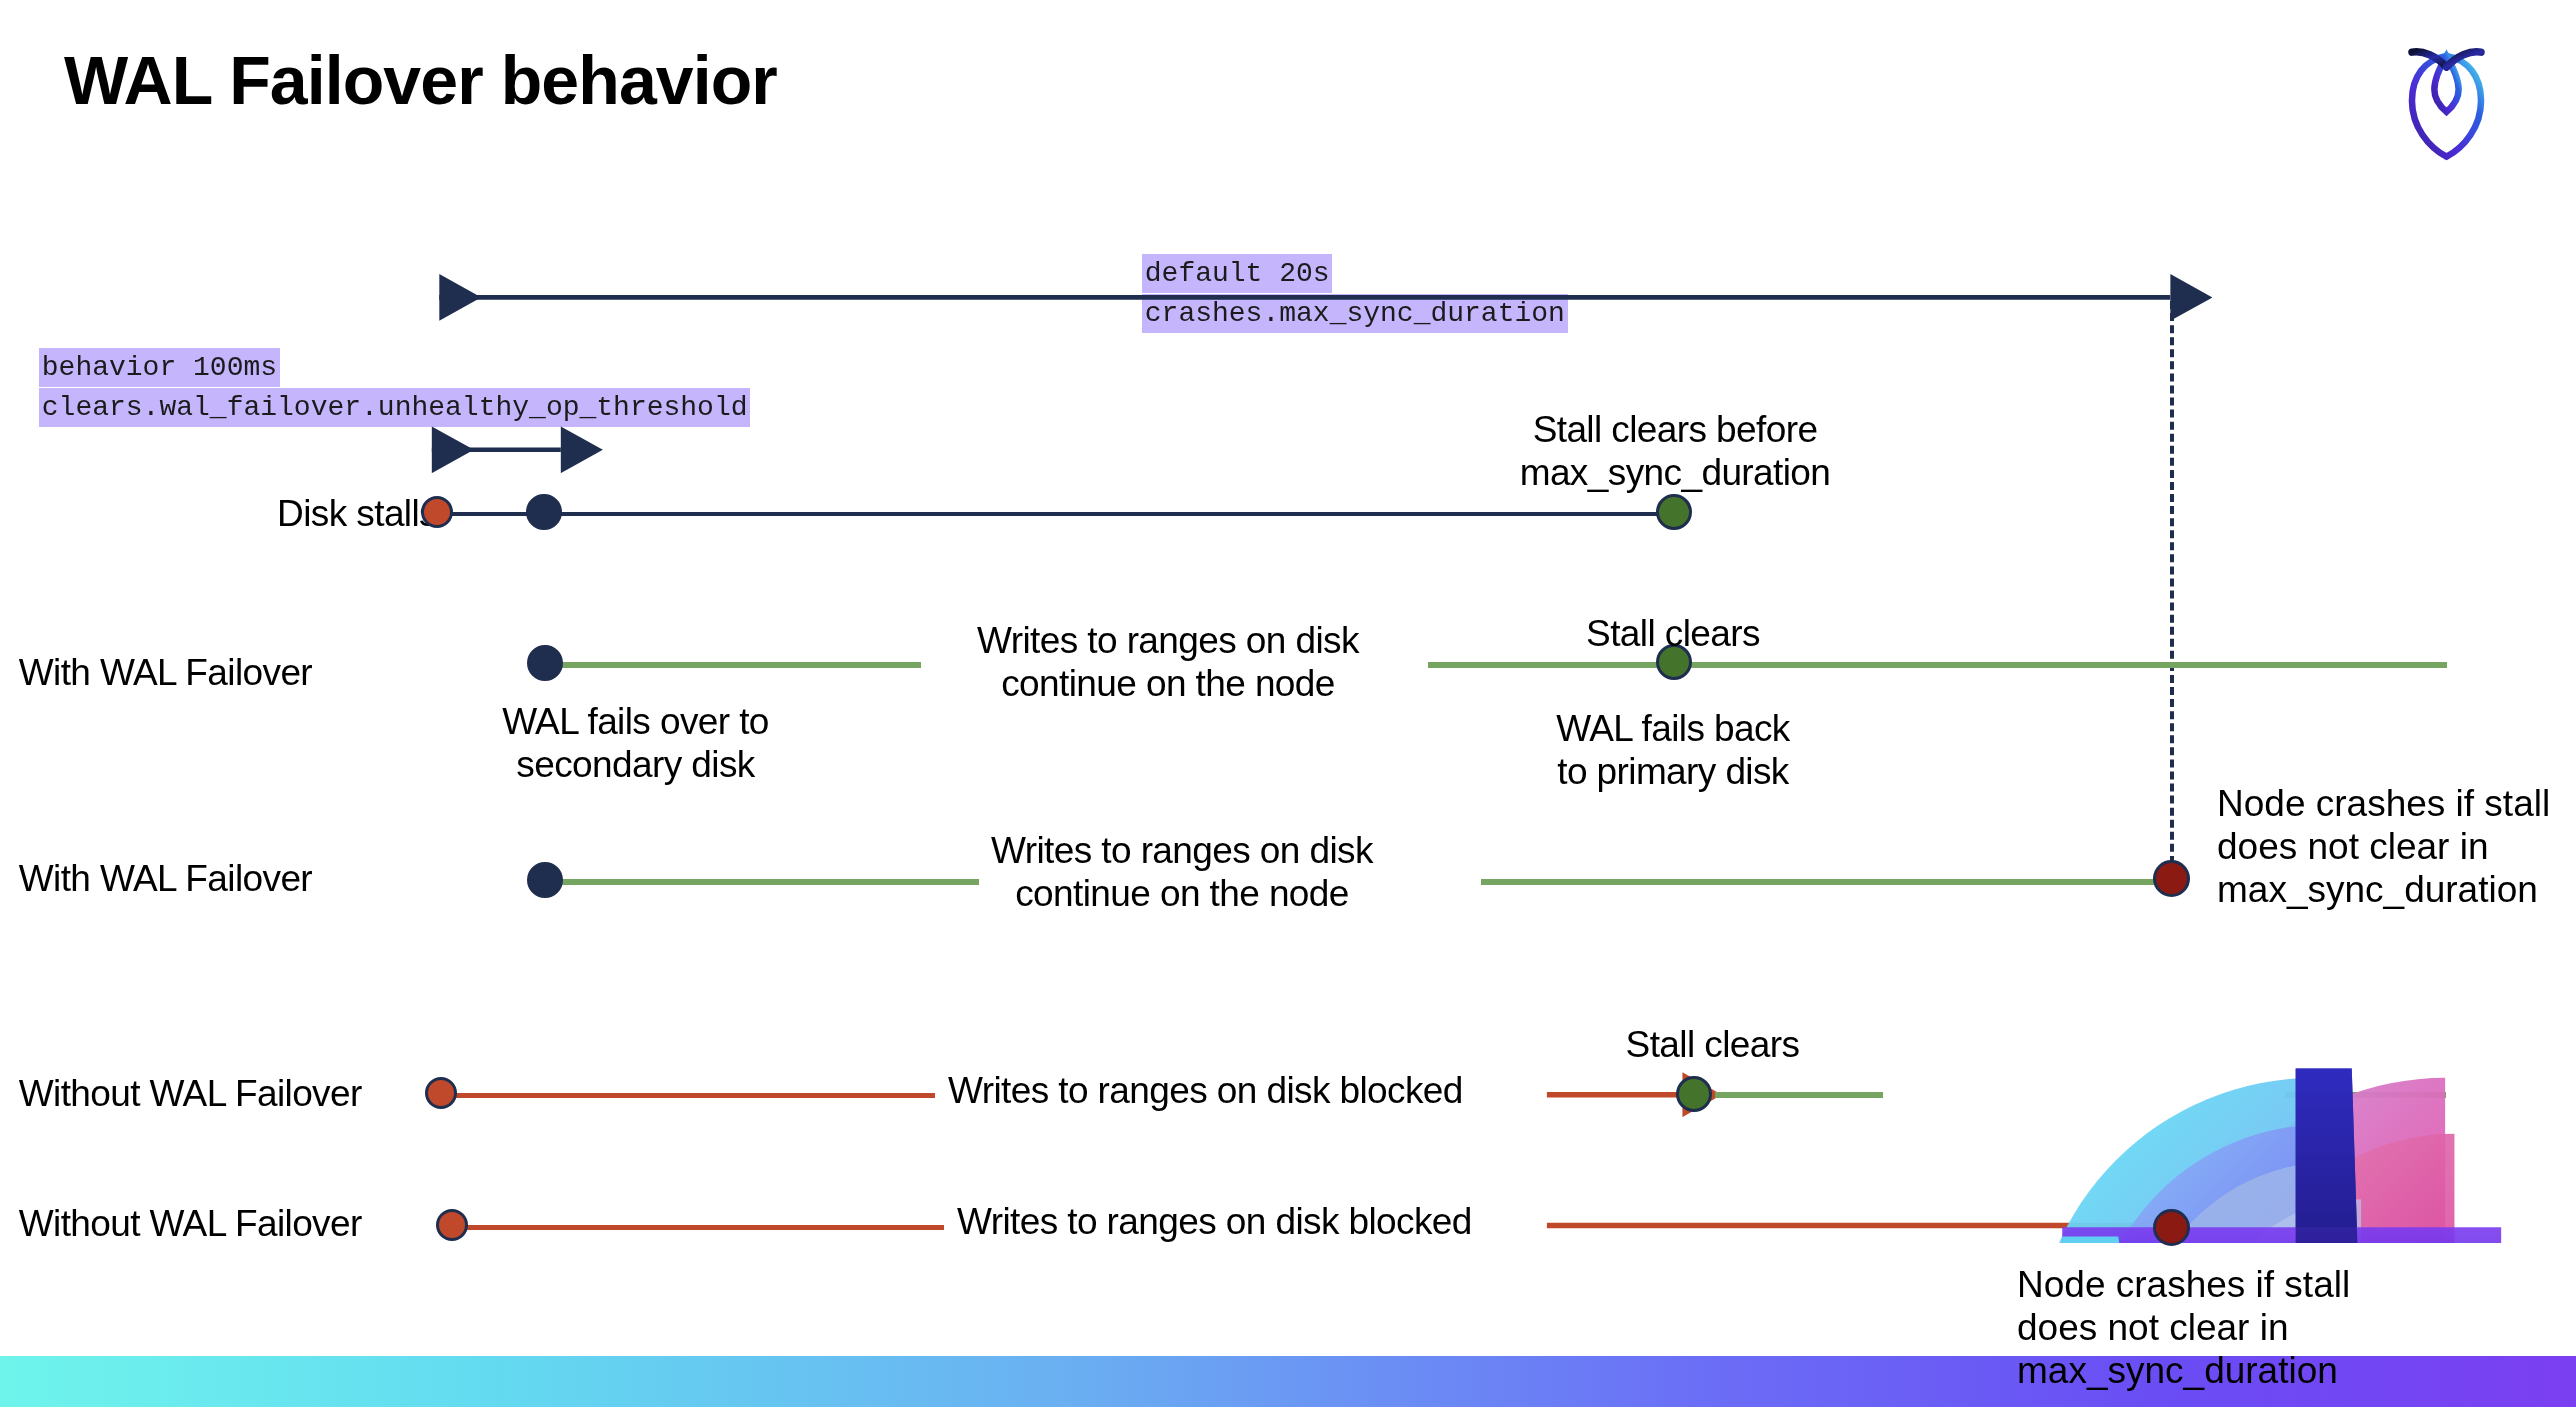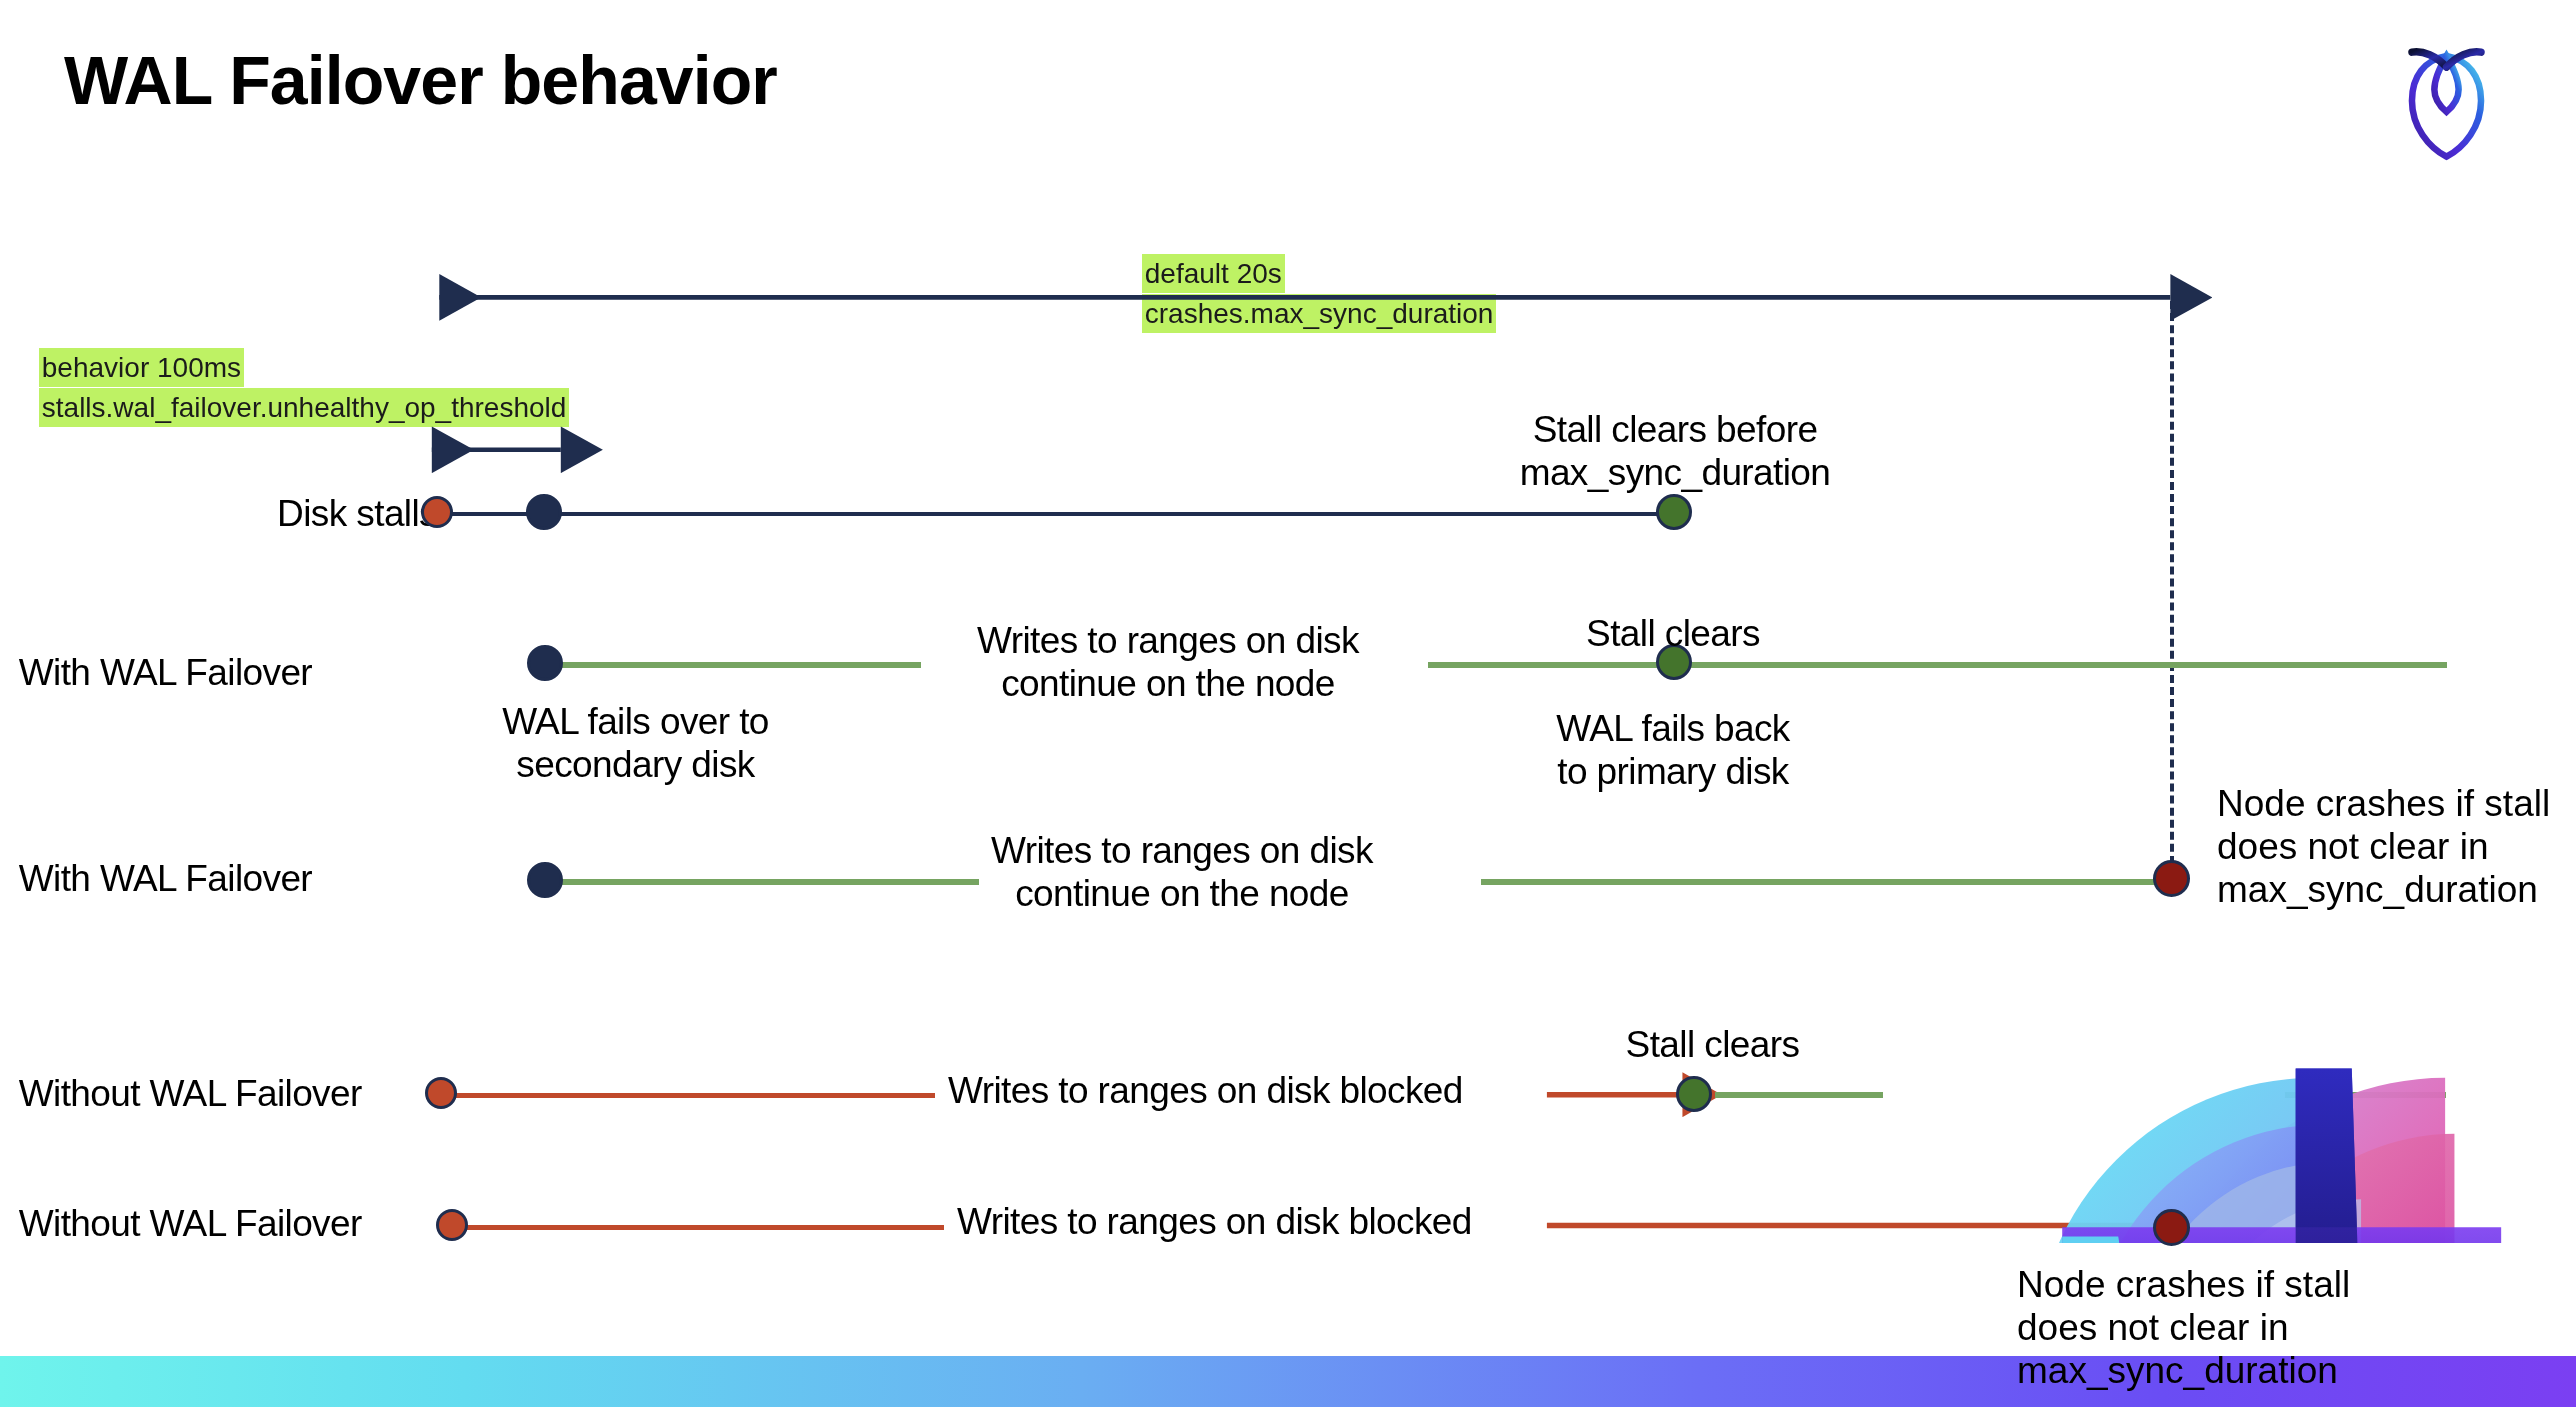--- a/index.html
+++ b/index.html
@@ -19,22 +19,22 @@
     letter-spacing:-0.9px;line-height:1.05;
     font-family:"Liberation Sans", sans-serif;
   }
 
   
   .logo{position:absolute;left:2382px;top:26px;width:129px;height:140px;}
 
   
   .code{
     position:absolute;
-    font-family:Liberation Sans, sans-serif;
-    font-size:28px;color:#1b1b1b;background:#bef264;
+    font-family:Liberation Mono, monospace;
+    font-size:28px;color:#1b1b1b;background:#c4b5fd;
     line-height:1.33;white-space:pre;padding:0.9px 2.8px;text-align:right;
   }
 
   
   .txt{
     position:absolute;color:#000;
     font-family:"Liberation Sans", sans-serif;
     line-height:1.16;white-space:pre-line;
   }
   .t-cond{font-size:37px;letter-spacing:-0.6px;}
@@ -105,21 +105,21 @@
       <path d="M69 90 L 69 140" fill="none" stroke="url(#lg1)" stroke-width="7"></path>
       <path d="M32 28 C 44 26, 58 32, 69 44" fill="none" stroke="url(#lg2)" stroke-width="8" stroke-linecap="round"></path>
       <path d="M106 28 C 94 26, 80 32, 69 44" fill="none" stroke="url(#lg2)" stroke-width="8" stroke-linecap="round"></path>
     </svg>
   </div>
 
   <div class="code" style="left:1142px;top:254px;">default 20s</div>
   <div class="code" style="left:1142px;top:294px;">crashes.max_sync_duration</div>
 
   <div class="code" style="left:39px;top:348px;">behavior 100ms</div>
-  <div class="code" style="left:39px;top:388px;">stalls.wal_failover.unhealthy_op_threshold</div>
+  <div class="code" style="left:39px;top:388px;">clears.wal_failover.unhealthy_op_threshold</div>
 
   <svg id="arrows" viewBox="0 0 2756 1506" width="2576" height="1408">
     <defs>
       <marker id="ahNavyL" markerWidth="10" markerHeight="10" refX="9" refY="5" orient="auto-start-reverse" markerUnits="strokeWidth">
         <path d="M9,0 L9,10 L0,5 z" fill="#1f2d4e"></path>
       </marker>
       <marker id="ahNavyR" markerWidth="10" markerHeight="10" refX="1" refY="5" orient="auto" markerUnits="strokeWidth">
         <path d="M1,0 L1,10 L10,5 z" fill="#1f2d4e"></path>
       </marker>
       <marker id="ahOrange" markerWidth="8" markerHeight="8" refX="1" refY="4" orient="auto" markerUnits="strokeWidth">

